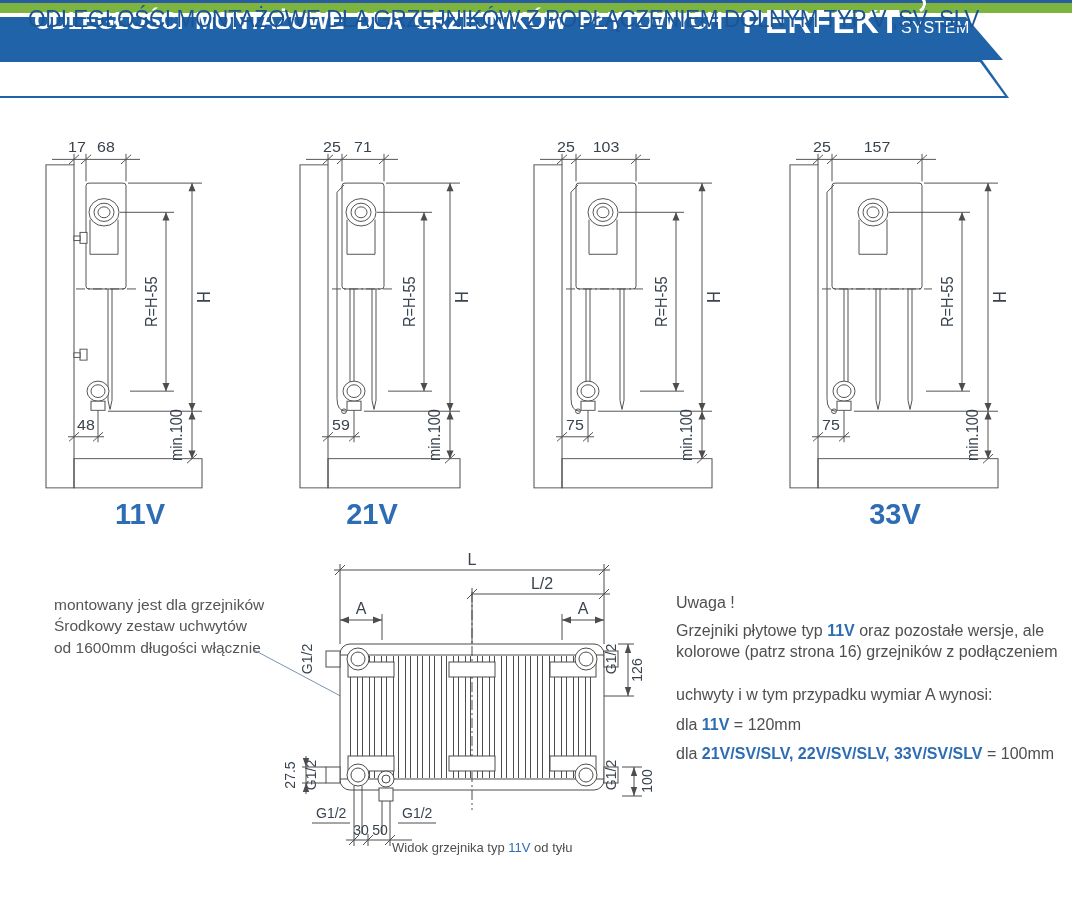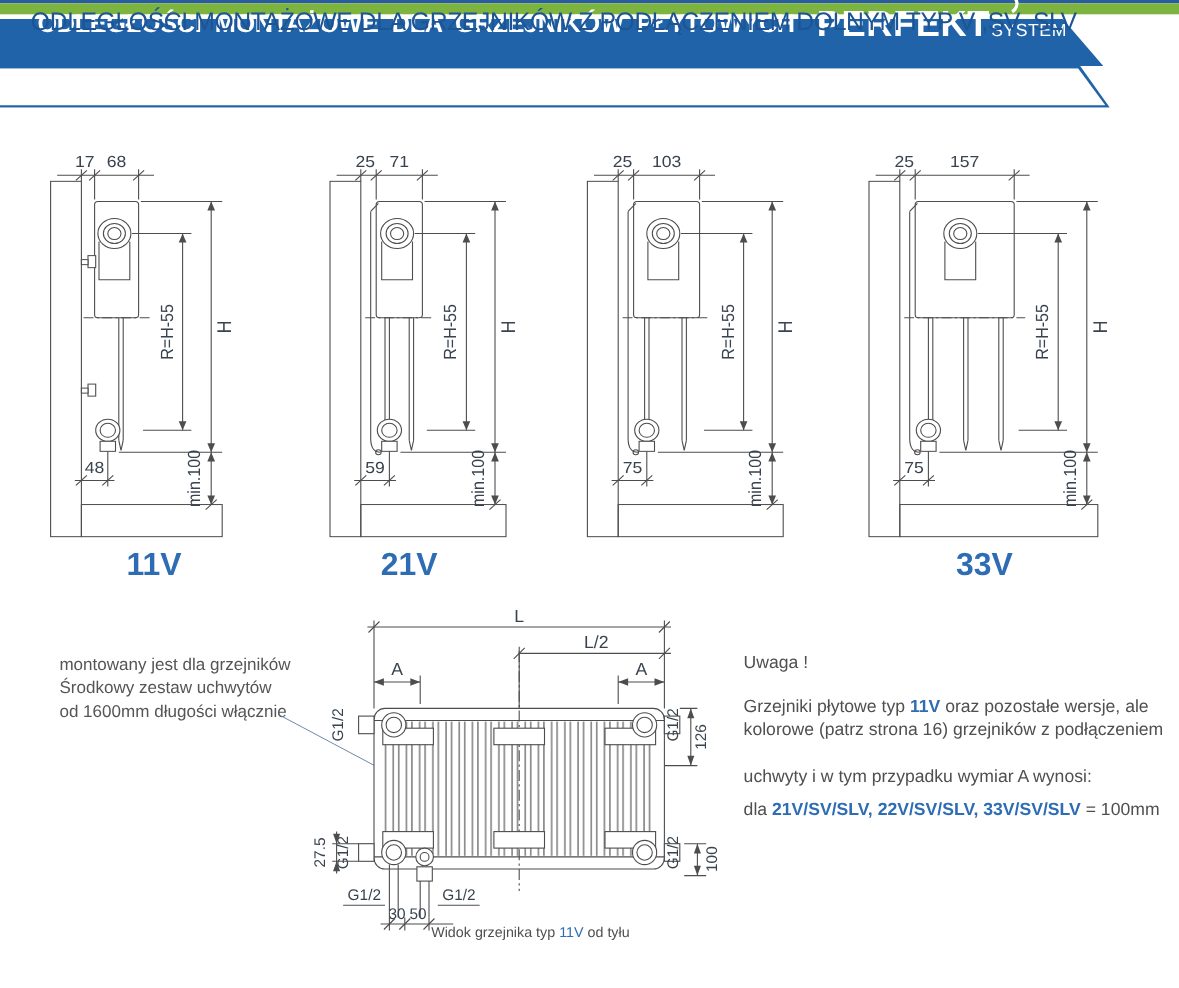--- a/index.html
+++ b/index.html
@@ -31,21 +31,21 @@
   svg .ln{stroke:#4d4d4d;stroke-width:1;fill:none;}
   svg .lnf{stroke:#4d4d4d;stroke-width:1;fill:#ffffff;}
   svg .ar{fill:#4d4d4d;stroke:none;}
   svg text{fill:#39434f;font-family:"Liberation Sans",sans-serif;}
   .dimt{font-size:16px;}
   .dims{font-size:14px;}
   
   #left-note{position:absolute;left:54px;top:594px;width:250px;color:#555;font-size:15.5px;line-height:1.38;}
   #rear-caption{position:absolute;left:392px;top:840px;color:#4f4f4f;font-size:13px;}
   #right-note{position:absolute;left:676px;top:594px;width:390px;color:#4f4f4f;font-size:16px;}
-  #right-note .heading{margin-bottom:20px;}
+  #right-note .heading{margin-bottom:8px;}
   #right-note .para{line-height:1.33;}
   #right-note .dla{margin-top:11px;}
   .accent{color:#2e6db4;font-weight:700;}
 </style>
 </head>
 <body>
 
 <div id="page">
 
   <div id="topstrip"></div>
@@ -395,17 +395,20 @@
 
   <div id="right-note">
     <div class="heading">Uwaga !</div>
     <div class="para">
       <span>Grzejniki płytowe typ </span><span class="accent">11V</span><span> oraz pozostałe wersje, ale</span><br>
       <span>kolorowe (patrz strona 16) grzejników z podłączeniem</span><br>
       <br>
       <span>uchwyty i w tym przypadku wymiar A wynosi:</span>
     </div>
     <div class="dla">
+      <span>dla </span><span class="accent">11V</span><span> = 120mm</span>
+    </div>
+    <div class="dla">
       <span>dla </span><span class="accent">21V/SV/SLV, 22V/SV/SLV, 33V/SV/SLV</span><span> = 100mm</span>
     </div>
   </div>
 
 </div>
 
 </body></html>

